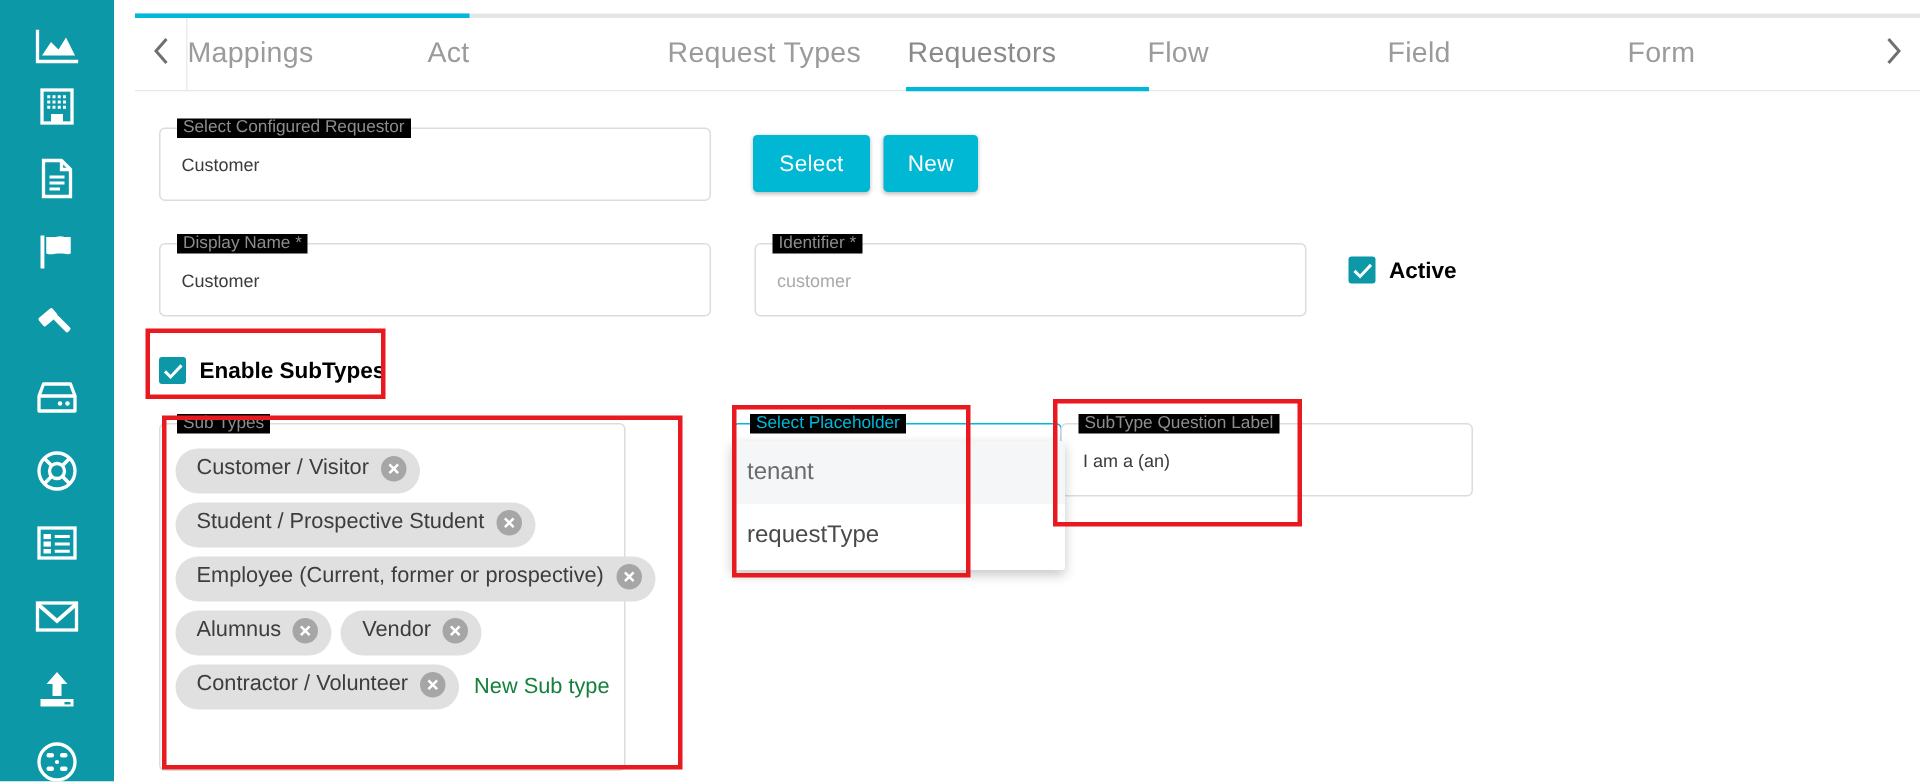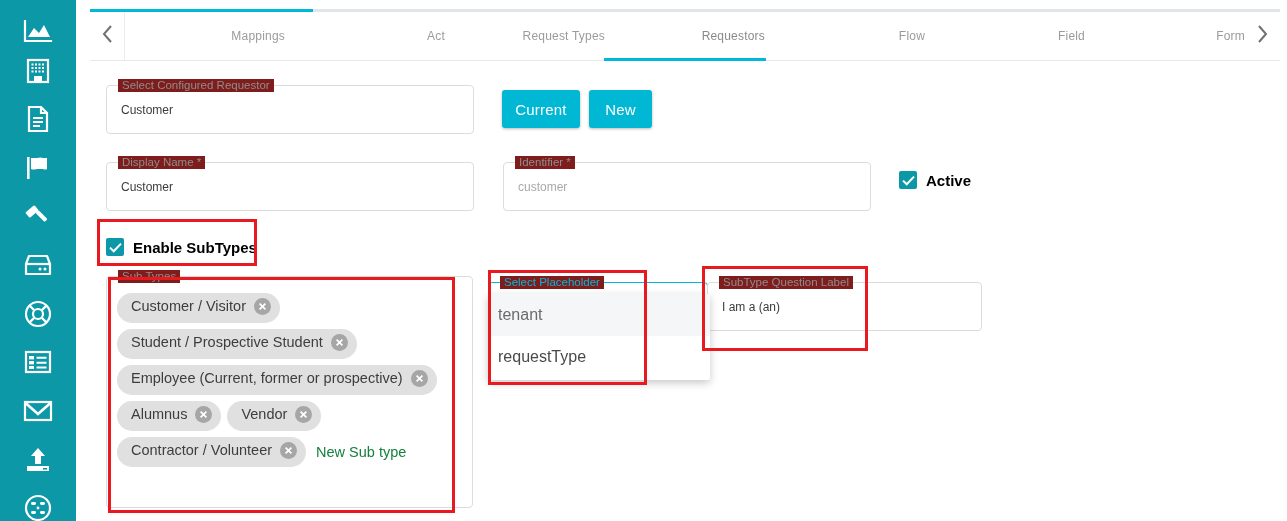--- a/index.html
+++ b/index.html
@@ -54,22 +54,22 @@
     font-size: 16px;
   }
   #tab-prev { border-right: 1px solid #ececec; }
   #tabs-scroll {
     flex: 1 1 auto;
     display: flex; align-items: stretch;
     position: relative;
   }
   .tab {
     flex: 1 1 0;
-    display: flex; align-items: center; justify-content: flex-end;
-    font-size: 12px;
+    display: flex; align-items: center; justify-content: flex-start;
+    font-size: 19px;
     color: #9b9b9b;
     letter-spacing: .2px;
     position: relative;
     white-space: nowrap;
   }
   .tab.active { color: #8a8a8a; }
   .tab.active::after {
     content: "";
     position: absolute; left: 50%; transform: translateX(-50%);
     bottom: -1px;
@@ -87,21 +87,21 @@
   
   .field {
     position: absolute;
     border: 1px solid #dcdcdc;
     border-radius: 4px;
     background: #ffffff;
   }
   .field > .legend {
     position: absolute;
     top: -7px; left: 11px;
-    background: #7f1d1d;
+    background: #000000;
     padding: 0 4px;
     font-size: 11.5px;
     color: #8d8d8d;
     line-height: 13px;
     white-space: nowrap;
   }
   .field > .value {
     position: absolute;
     left: 14px; top: 50%;
     transform: translateY(-50%);
@@ -393,21 +393,21 @@
     </div>
   </div>
 
   <div id="form">
 
     <div class="field" id="configured-requestor-field" style="left:30px; top:24px; width:368px; height:49px;">
       <span class="legend">Select Configured Requestor</span>
       <span class="value">Customer</span>
     </div>
 
-    <button class="btn" style="left:426px; top:29px; width:78px; height:38px;">Current</button>
+    <button class="btn" style="left:426px; top:29px; width:78px; height:38px;">Select</button>
     <button class="btn" style="left:513px; top:29px; width:63px; height:38px;">New</button>
 
     <div class="field" id="display-name-field" style="left:30px; top:101px; width:368px; height:49px;">
       <span class="legend">Display Name *</span>
       <span class="value">Customer</span>
     </div>
 
     <div class="field" id="identifier-field" style="left:427px; top:101px; width:368px; height:49px;">
       <span class="legend">Identifier *</span>
       <span class="value placeholder">customer</span>
@@ -428,21 +428,21 @@
       <span class="checkbox">
         <span>
           <svg width="13" height="11" viewBox="0 0 13 11">
               <path d="M1 5.6L4.7 9.3 12 1.6" fill="none" stroke="#fff" stroke-width="2"></path>
             </svg>
         </span>
       </span>
       <span class="cklabel">Enable SubTypes</span>
     </div>
 
-    <div class="field" id="subtypes-field" style="left:30px; top:215px; width:367px; height:232px;">
+    <div class="field" id="subtypes-field" style="left:30px; top:221px; width:311px; height:232px;">
       <span class="legend">Sub Types</span>
       <div class="chips">
         <span class="chip">
           <span>Customer / Visitor</span>
           <span class="chip-x">
             <svg width="9" height="9" viewBox="0 0 9 9">
                 <path d="M1.6 1.6l5.8 5.8M7.4 1.6L1.6 7.4" stroke="#fff" stroke-width="1.7"></path>
               </svg>
           </span>
         </span>

